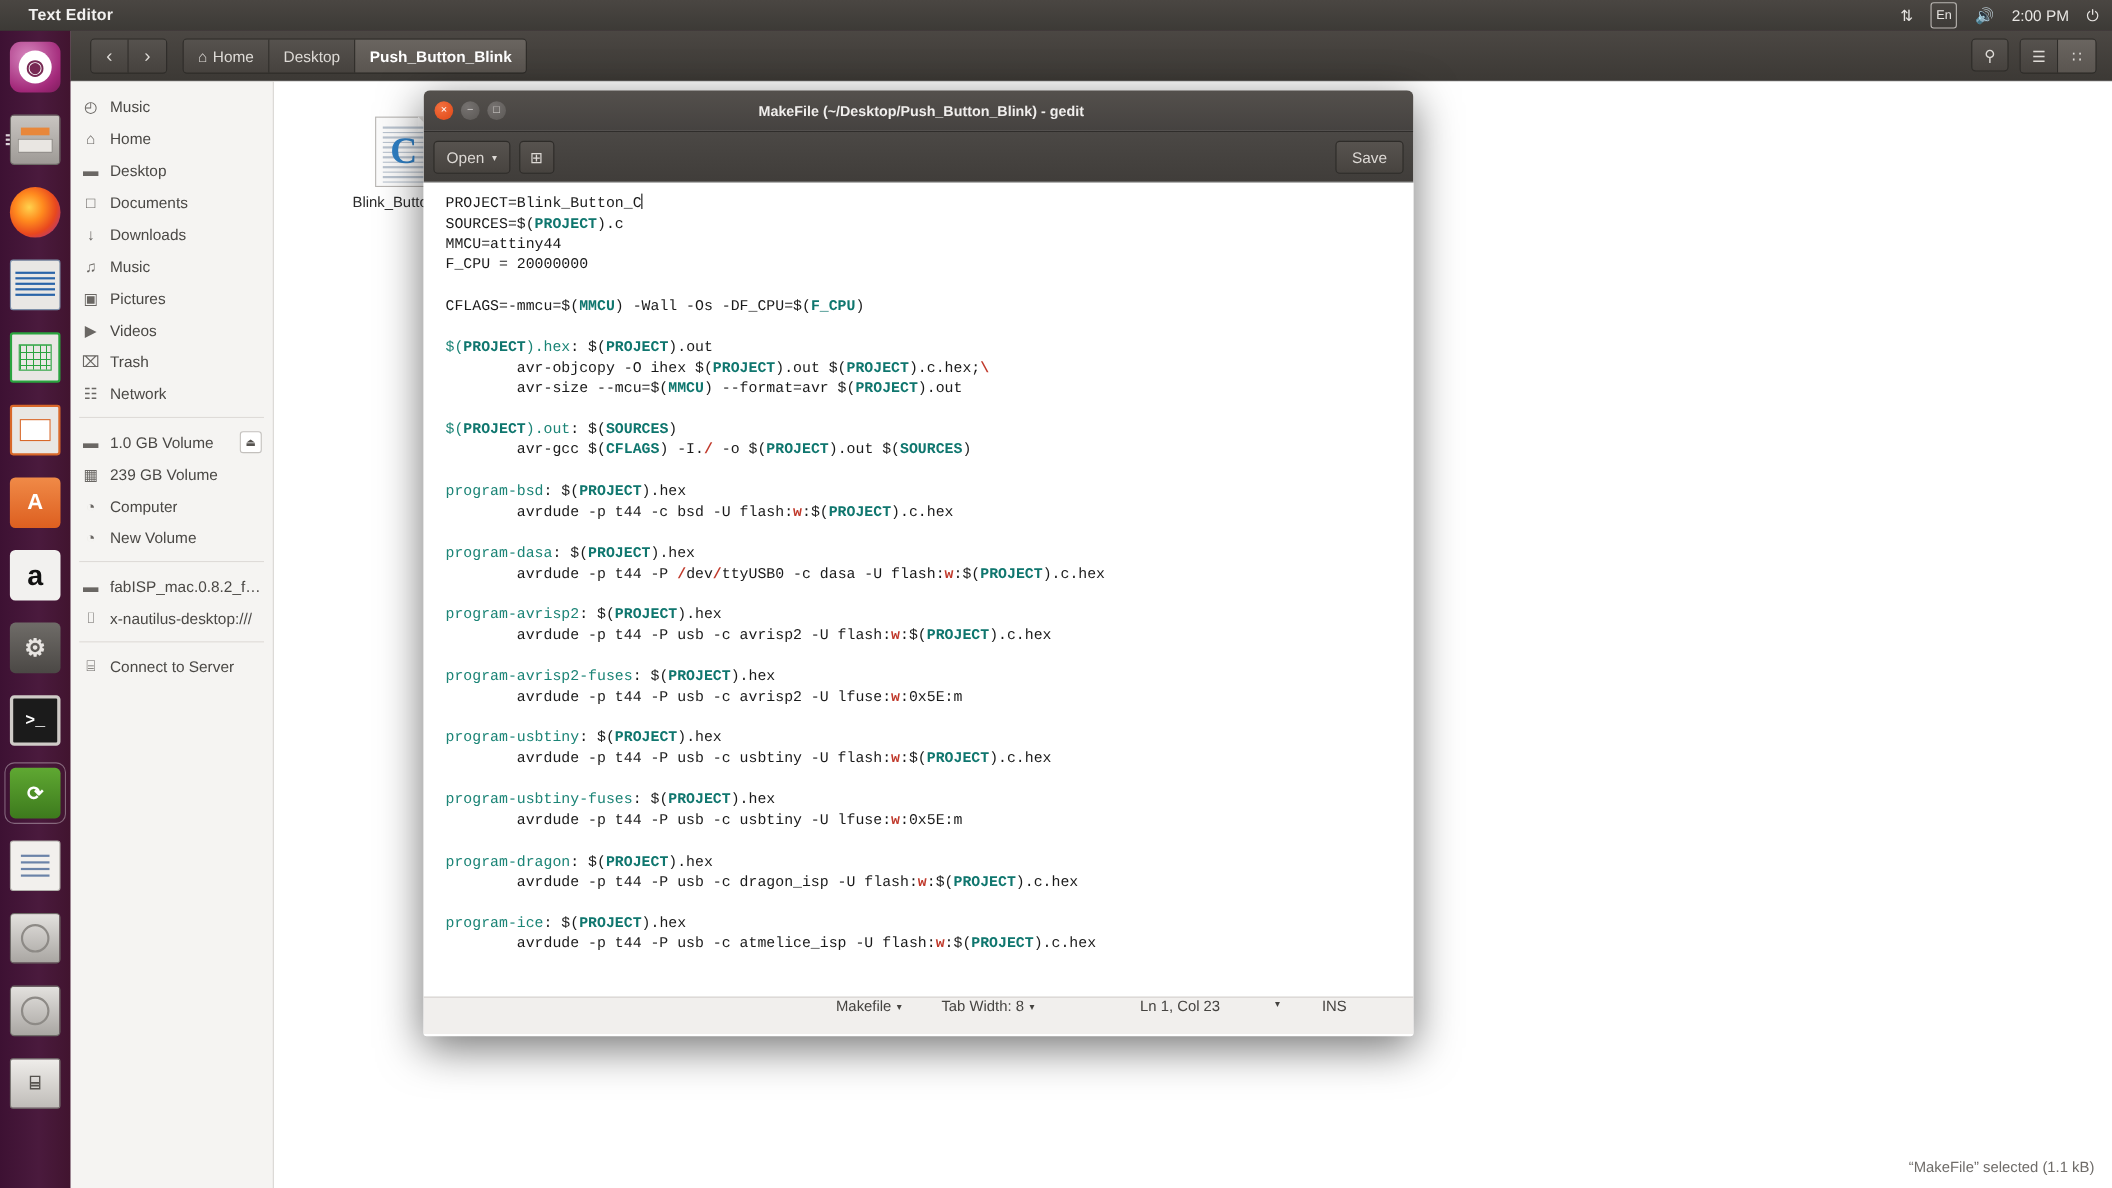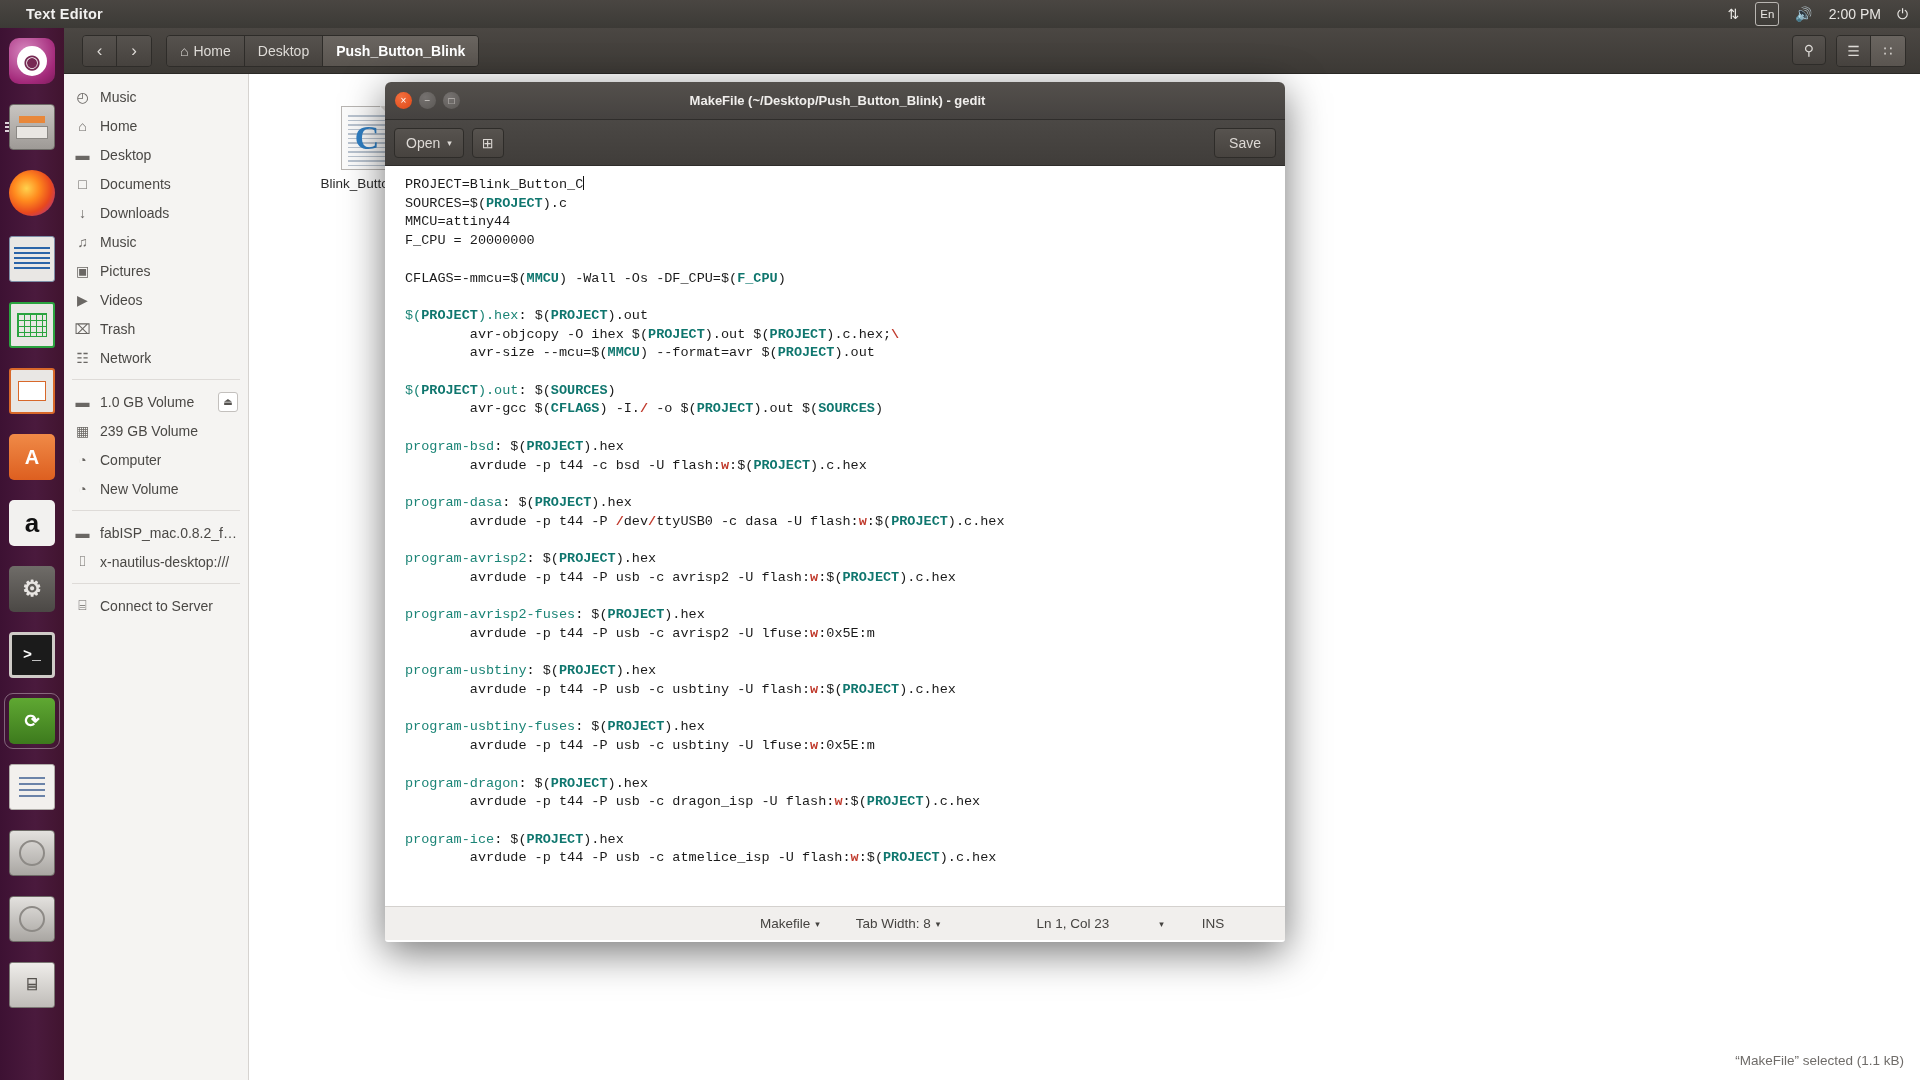--- a/index.html
+++ b/index.html
@@ -133,21 +133,21 @@
   .gbtn.icononly { padding: 0 9px; }
   #ge-save { margin-left:auto; padding: 0 14px; }
   #ge-doc { height: 740px; background:#fff; padding: 10px 0 0 0; overflow:hidden;
     font-family:"Liberation Mono", monospace; font-size:13.5px; line-height: 18.7px; color:#1a1a1a; }
   #ge-code { padding-left: 20px; white-space: pre; }
   .tok-var { color:#0f766e; font-weight:bold; }
   .tok-tgt { color:#1b8476; }
   .tok-red { color:#c0392b; font-weight:bold; }
   .caret { display:inline-block; width:1px; height:14px; background:#111; vertical-align:-2px; }
   #ge-status { height: 34px; background:#f1efed; border-top:1px solid #d4d1ce;
-    display:flex; align-items:center; font-size:13.5px; color:#454340; }
+    display:flex; align-items:flex-start; font-size:13.5px; color:#454340; }
   .st { display:flex; align-items:center; gap:5px; }
   #st-lang { margin-left: 375px; }
   #st-tab { margin-left: 36px; }
   #st-pos { margin-left: 96px; }
   #st-arrow { margin-left: 50px; }
   #st-ins { margin-left: 38px; }
   .carat { font-size: 9px; }
 </style>
 </head>
 <body>

